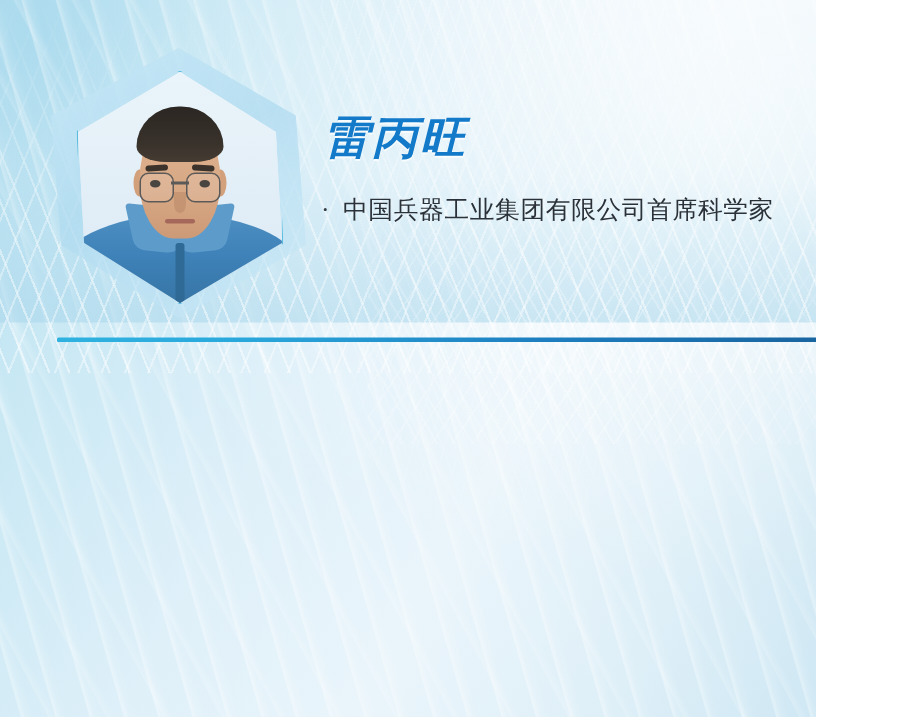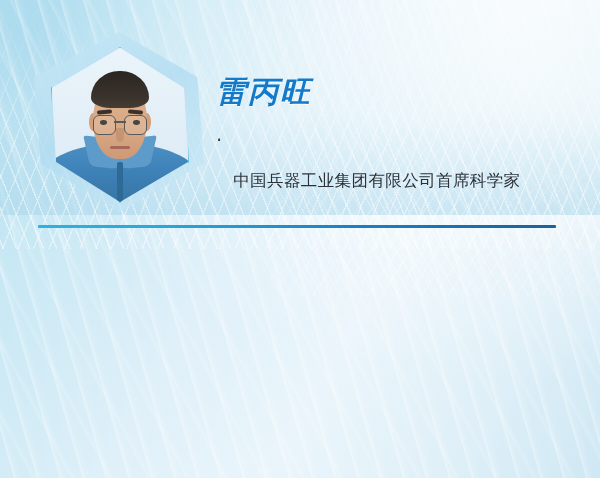--- a/index.html
+++ b/index.html
@@ -2,24 +2,24 @@
 <html><head>
 <meta charset="utf-8">
 <style>
   html, body {
     margin: 0;
     padding: 0;
     background: #ffffff;
   }
   #card {
     position: relative;
-    width: 600px;
+    width: 544px;
     height: 478px;
     overflow: hidden;
-    font-family: Liberation Mono, monospace;
+    font-family: Liberation Serif, serif;
     background:
       radial-gradient(120% 90% at 88% 18%, rgba(255,255,255,0.92) 0%, rgba(255,255,255,0.25) 42%, rgba(255,255,255,0) 70%),
       linear-gradient(118deg, #b6dfef 0%, #c8e8f4 18%, #dff0f9 42%, #eaf5fb 62%, #e0f0f8 80%, #cfe8f4 100%);
   }
 
   
   .bg-layer { position: absolute; inset: 0; pointer-events: none; }
 
   
   .streaks {
@@ -218,21 +218,20 @@
     color: #333b42;
     font-size: 17px;
     line-height: 27px;
     flex: 0 0 auto;
   }
   .title-text {
     color: #2b3138;
     font-size: 16.5px;
     line-height: 28px;
     letter-spacing: .4px;
-    margin-top: 42px;
   }
 
   
   .divider {
     position: absolute;
     left: 38px;
     top: 225px;
     width: 518px;
     height: 3px;
     background: linear-gradient(to right, #2fb2e0 0%, #2aa9dc 22%, #1d7fc0 62%, #18639e 100%);

